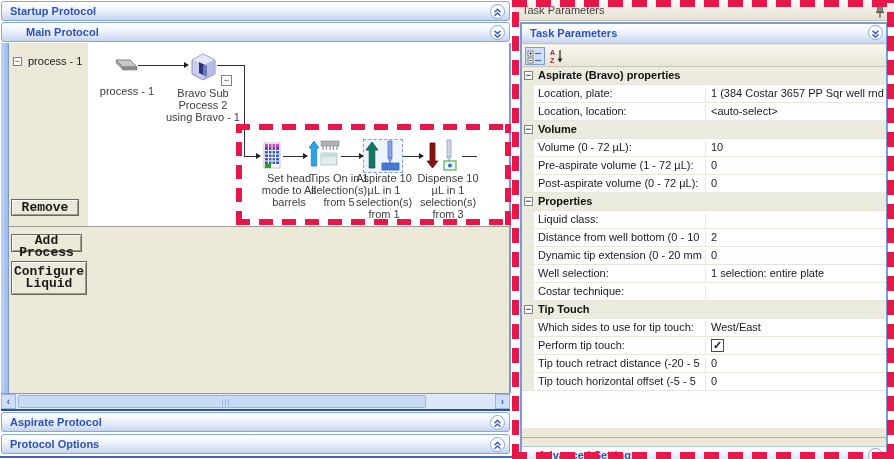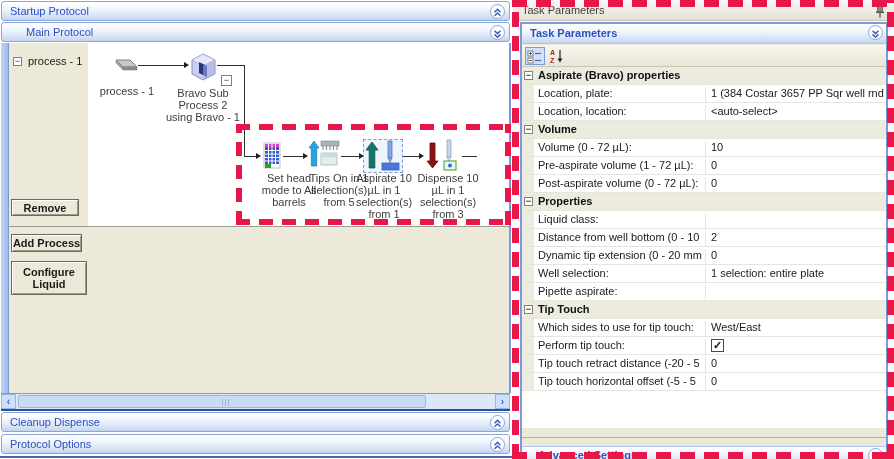--- a/index.html
+++ b/index.html
@@ -3,37 +3,37 @@
 <meta charset="utf-8">
 <style>
   html,body{margin:0;padding:0;}
   body{font-family:"Liberation Sans",sans-serif;font-size:11px;color:#1a1a1a;}
   #screen{position:relative;width:894px;height:459px;background:#ffffff;overflow:hidden;}
 
   
   .hdr{position:absolute;left:1px;width:509px;height:20px;box-sizing:border-box;
        border:1px solid #89a6da;border-radius:3px;
        background:linear-gradient(180deg,#ffffff 0%,#f0f5fd 40%,#d7e2f6 78%,#c3d4ef 100%);
-       color:#2b50c0;font-weight:normal;line-height:18px;padding-left:8px;}
+       color:#2b50c0;font-weight:bold;line-height:18px;padding-left:8px;}
   .chev{position:absolute;right:4px;top:2px;width:15px;height:15px;border-radius:50%;
         border:1px solid #89a6da;background:#ffffff;box-sizing:border-box;}
   .chev svg{display:block;margin:1px auto 0;}
 
   
   .beige{position:absolute;background:#ece9d8;}
   .bluestrip{position:absolute;left:1px;top:43px;width:7px;height:350px;
              background:linear-gradient(90deg,#c3d5f2,#9cb9e8);border-right:1px solid #7c9ad6;}
   .white-canvas{position:absolute;left:88px;top:43px;width:422px;height:184px;background:#ffffff;}
   .rightedge{position:absolute;left:509px;top:43px;width:2px;height:350px;background:#7c9ad6;}
   .divider{position:absolute;left:8px;top:226px;width:502px;height:1px;background:#a09e92;}
 
   .btn{position:absolute;box-sizing:border-box;background:#ece9d8;border:1px solid #686a5e;
        box-shadow:inset 1px 1px 0 #ffffff, inset -1px -1px 0 #9a9a8c;
-       font-weight:bold;font-size:11px;color:#1a1a1a;text-align:center;
-       font-family:Liberation Sans, sans-serif;padding:0;line-height:12px;}
+       font-weight:bold;font-size:13px;color:#1a1a1a;text-align:center;
+       font-family:Liberation Mono, monospace;padding:0;line-height:12px;}
 
   .expbox{position:absolute;width:9px;height:9px;box-sizing:border-box;border:1px solid #848278;
           background:#ffffff;font-size:9px;line-height:6px;text-align:center;color:#333;}
 
   
   .hline{position:absolute;height:1px;background:#303030;}
   .vline{position:absolute;width:1px;background:#303030;}
   .arr{position:absolute;width:0;height:0;border-top:3px solid transparent;
        border-bottom:3px solid transparent;border-left:5px solid #202020;}
   .dlabel{position:absolute;text-align:center;color:#3c3c3c;line-height:12px;font-size:11px;}
@@ -222,21 +222,21 @@
 
   <div class="hscroll">
     <div class="sbtn" style="left:0;">‹</div>
     <div class="sthumb">
         <div class="sgrip"></div>
       </div>
     <div class="sbtn" style="right:0;">›</div>
   </div>
 
   <div class="hdr" style="top:412px;">
-    <span>Cleanup Dispense</span>
+    <span>Aspirate Protocol</span>
     <span class="chev">
       <svg width="13" height="13" viewBox="0 0 13 13">
           <path d="M3.5 6.2 L6.5 3.4 L9.5 6.2 M3.5 9.8 L6.5 7 L9.5 9.8" fill="none" stroke="#3a5fc8" stroke-width="1.5"></path>
         </svg>
     </span>
   </div>
   <div class="hdr" style="top:434px;">
     <span>Protocol Options</span>
     <span class="chev">
       <svg width="13" height="13" viewBox="0 0 13 13">
@@ -340,21 +340,21 @@
           <div class="plabel">Dynamic tip extension (0 - 20 mm</div>
           <div class="pvalue">0</div>
         </div>
         <div class="row prop">
           <div class="margincol"></div>
           <div class="plabel">Well selection:</div>
           <div class="pvalue">1 selection: entire plate</div>
         </div>
         <div class="row prop">
           <div class="margincol"></div>
-          <div class="plabel">Pipette aspirate:</div>
+          <div class="plabel">Costar technique:</div>
           <div class="pvalue"></div>
         </div>
         <div class="row cat">
           <span class="expbox" style="left: 2px; top: 4px;">−</span>
           <span class="cat-label">Tip Touch</span>
         </div>
         <div class="row prop">
           <div class="margincol"></div>
           <div class="plabel">Which sides to use for tip touch:</div>
           <div class="pvalue">West/East</div>

